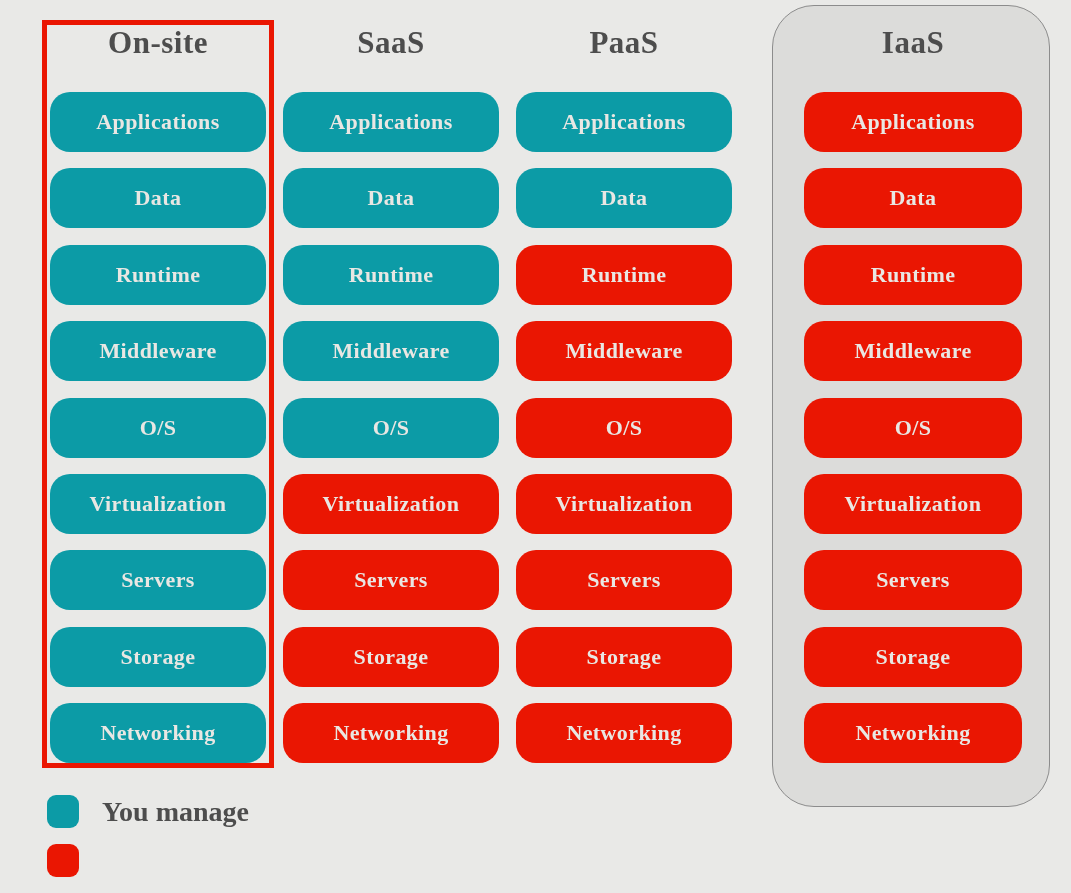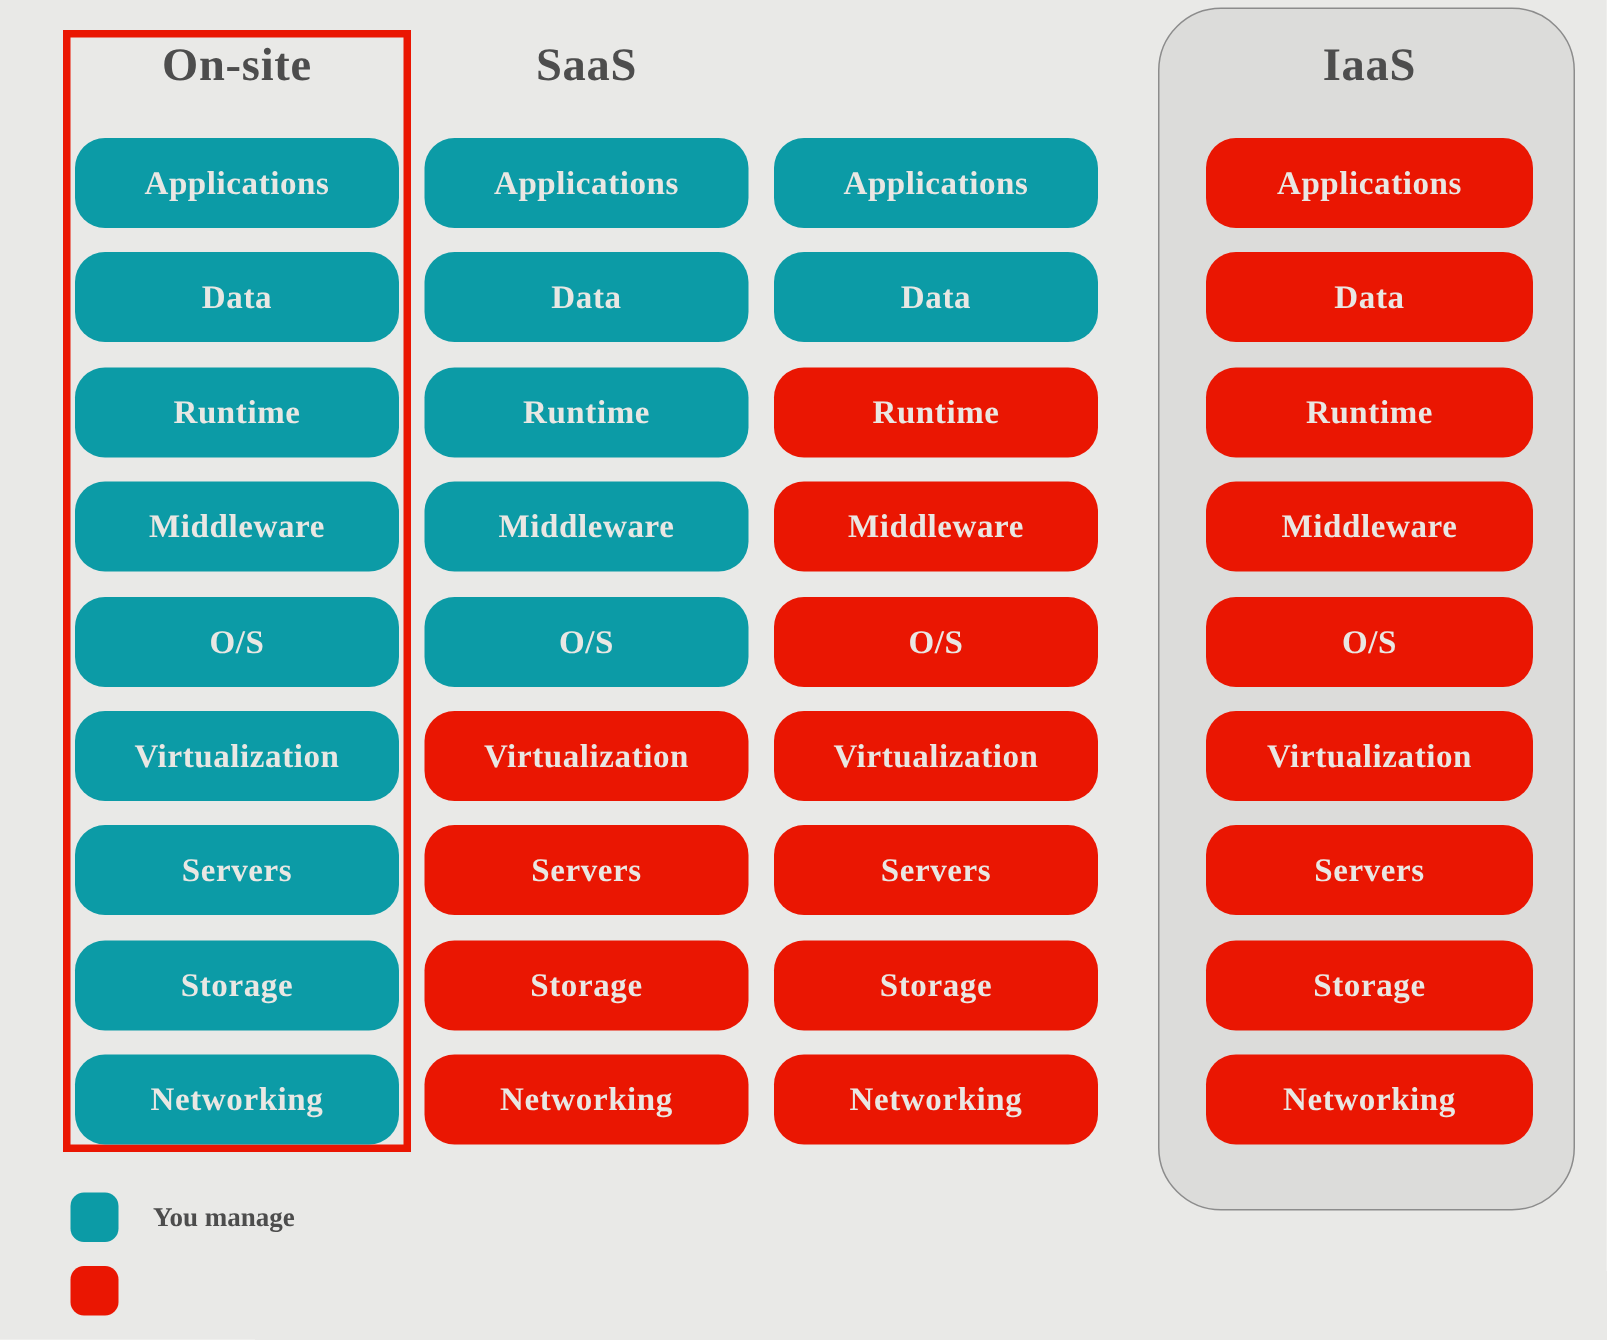--- a/index.html
+++ b/index.html
@@ -81,21 +81,21 @@
   .swatch {
     width: 32px;
     height: 33px;
     border-radius: 9px;
     flex: 0 0 auto;
   }
   .swatch.teal { background: var(--teal, #0C9BA6); }
   .swatch.red  { background: var(--red, #EA1602); }
   .legend-label {
     margin-left: 23px;
-    font-size: 18px;
+    font-size: 28px;
     font-weight: bold;
     color: var(--header-text, #4D4D4D);
     white-space: nowrap;
   }
 </style>
 </head>
 <body>
 
 <div class="canvas">
 
@@ -126,20 +126,21 @@
         <div class="pill teal" style="top: 321.2px;">Middleware</div>
         <div class="pill teal" style="top: 397.6px;">O/S</div>
         <div class="pill red" style="top: 474px;">Virtualization</div>
         <div class="pill red" style="top: 550.4px;">Servers</div>
         <div class="pill red" style="top: 626.8px;">Storage</div>
         <div class="pill red" style="top: 703.2px;">Networking</div>
       </div>
   </div>
 
   <div class="col" style="left:516px; width:216px">
+    <div class="col-header">PaaS</div>
     <div class="pills">
         <div class="pill teal" style="top: 92px;">Applications</div>
         <div class="pill teal" style="top: 168.4px;">Data</div>
         <div class="pill red" style="top: 244.8px;">Runtime</div>
         <div class="pill red" style="top: 321.2px;">Middleware</div>
         <div class="pill red" style="top: 397.6px;">O/S</div>
         <div class="pill red" style="top: 474px;">Virtualization</div>
         <div class="pill red" style="top: 550.4px;">Servers</div>
         <div class="pill red" style="top: 626.8px;">Storage</div>
         <div class="pill red" style="top: 703.2px;">Networking</div>

